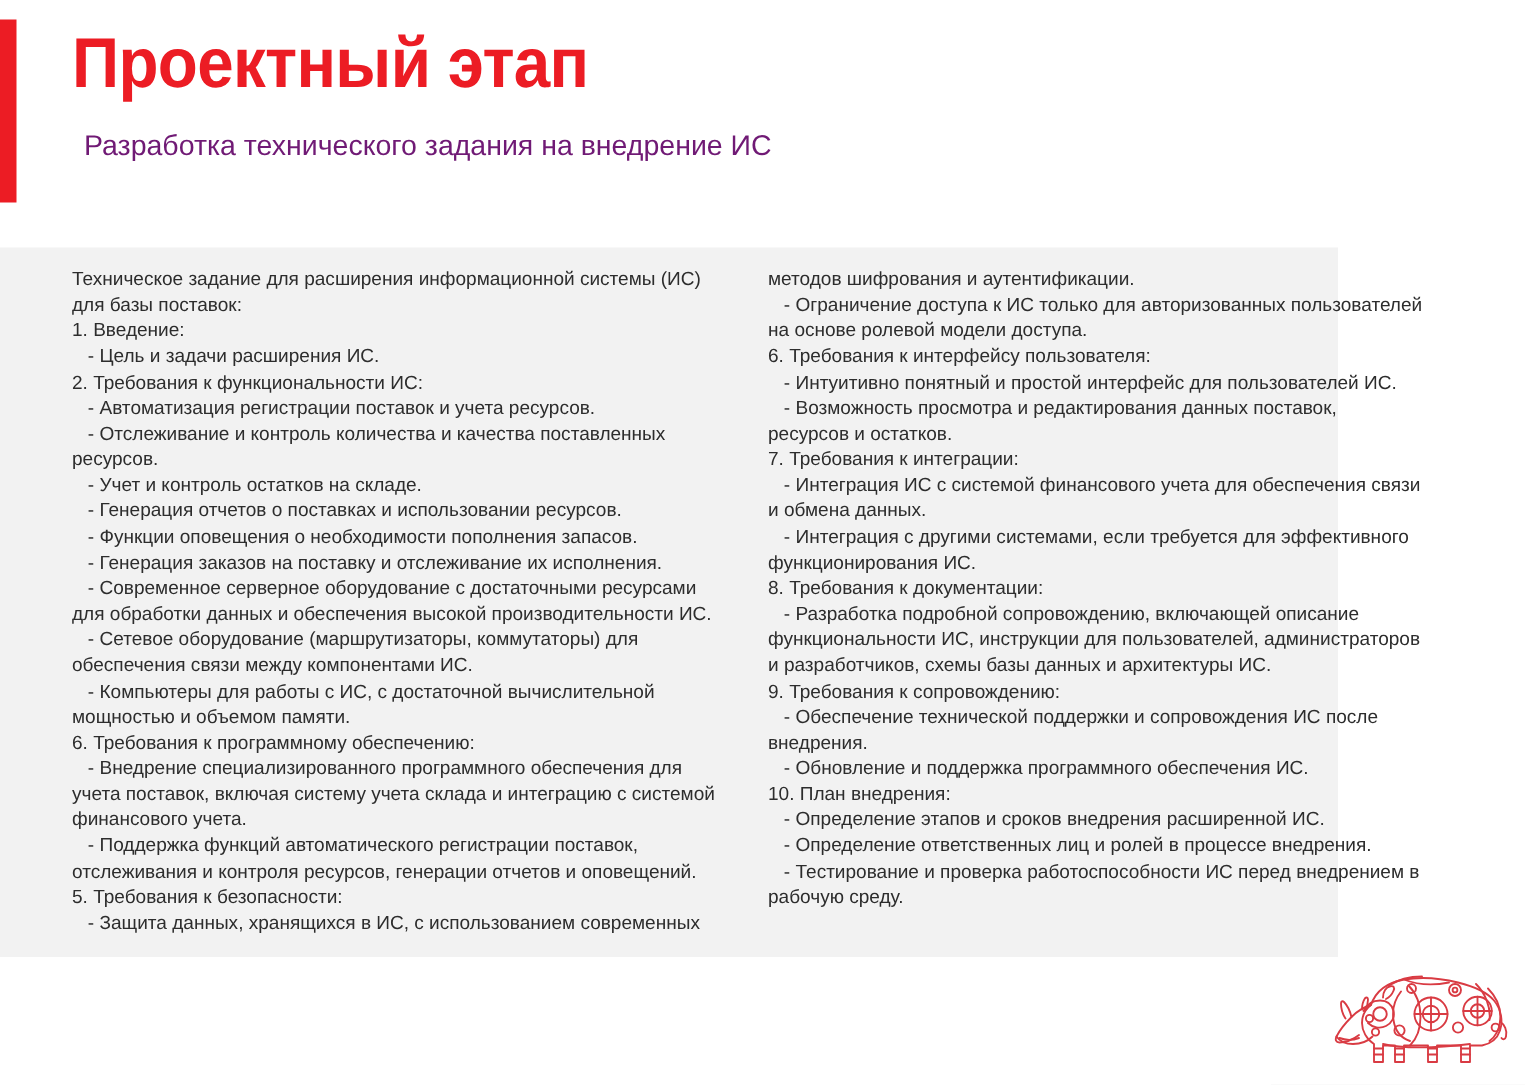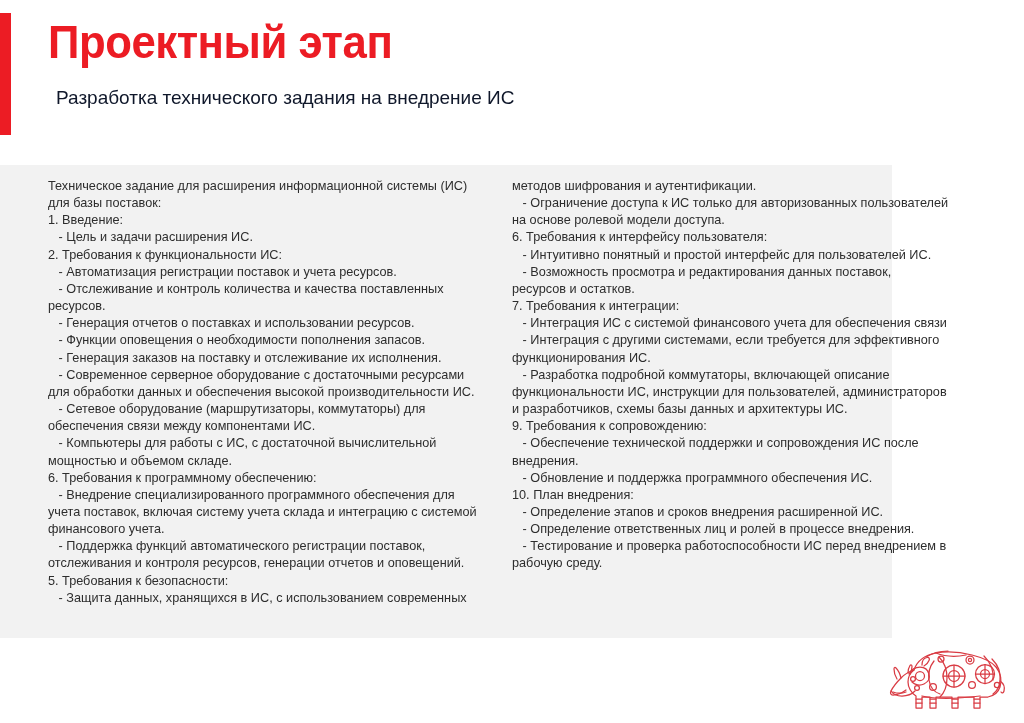--- a/index.html
+++ b/index.html
@@ -57,21 +57,21 @@
     white-space: nowrap;
   }
 
   .slide-subtitle {
     position: absolute;
     left: 56px;
     top: 85px;
     font-size: 19px;
     line-height: 25px;
     font-weight: 400;
-    color: #0f172a;
+    color: #701a75;
     white-space: nowrap;
   }
 
   
   .content-panel {
     position: absolute;
     left: 0;
     top: 165px;
     width: 892px;
     height: 473px;
@@ -143,51 +143,54 @@
     <div class="columns">
       <div class="col col-left">
           <div class="text-line">Техническое задание для расширения информационной системы (ИС)</div>
           <div class="text-line">для базы поставок:</div>
           <div class="text-line">1. Введение:</div>
           <div class="text-line">   - Цель и задачи расширения ИС.</div>
           <div class="text-line">2. Требования к функциональности ИС:</div>
           <div class="text-line">   - Автоматизация регистрации поставок и учета ресурсов.</div>
           <div class="text-line">   - Отслеживание и контроль количества и качества поставленных</div>
           <div class="text-line">ресурсов.</div>
+          <div class="text-line">   - Учет и контроль остатков на складе.</div>
           <div class="text-line">   - Генерация отчетов о поставках и использовании ресурсов.</div>
           <div class="text-line">   - Функции оповещения о необходимости пополнения запасов.</div>
           <div class="text-line">   - Генерация заказов на поставку и отслеживание их исполнения.</div>
           <div class="text-line">   - Современное серверное оборудование с достаточными ресурсами</div>
           <div class="text-line">для обработки данных и обеспечения высокой производительности ИС.</div>
           <div class="text-line">   - Сетевое оборудование (маршрутизаторы, коммутаторы) для</div>
           <div class="text-line">обеспечения связи между компонентами ИС.</div>
           <div class="text-line">   - Компьютеры для работы с ИС, с достаточной вычислительной</div>
-          <div class="text-line">мощностью и объемом складе.</div>
+          <div class="text-line">мощностью и объемом памяти.</div>
           <div class="text-line">6. Требования к программному обеспечению:</div>
           <div class="text-line">   - Внедрение специализированного программного обеспечения для</div>
           <div class="text-line">учета поставок, включая систему учета склада и интеграцию с системой</div>
           <div class="text-line">финансового учета.</div>
           <div class="text-line">   - Поддержка функций автоматического регистрации поставок,</div>
           <div class="text-line">отслеживания и контроля ресурсов, генерации отчетов и оповещений.</div>
           <div class="text-line">5. Требования к безопасности:</div>
           <div class="text-line">   - Защита данных, хранящихся в ИС, с использованием современных</div>
         </div>
       <div class="col col-right">
           <div class="text-line">методов шифрования и аутентификации.</div>
           <div class="text-line">   - Ограничение доступа к ИС только для авторизованных пользователей</div>
           <div class="text-line">на основе ролевой модели доступа.</div>
           <div class="text-line">6. Требования к интерфейсу пользователя:</div>
           <div class="text-line">   - Интуитивно понятный и простой интерфейс для пользователей ИС.</div>
           <div class="text-line">   - Возможность просмотра и редактирования данных поставок,</div>
           <div class="text-line">ресурсов и остатков.</div>
           <div class="text-line">7. Требования к интеграции:</div>
           <div class="text-line">   - Интеграция ИС с системой финансового учета для обеспечения связи</div>
+          <div class="text-line">и обмена данных.</div>
           <div class="text-line">   - Интеграция с другими системами, если требуется для эффективного</div>
           <div class="text-line">функционирования ИС.</div>
-          <div class="text-line">   - Разработка подробной коммутаторы, включающей описание</div>
+          <div class="text-line">8. Требования к документации:</div>
+          <div class="text-line">   - Разработка подробной сопровождению, включающей описание</div>
           <div class="text-line">функциональности ИС, инструкции для пользователей, администраторов</div>
           <div class="text-line">и разработчиков, схемы базы данных и архитектуры ИС.</div>
           <div class="text-line">9. Требования к сопровождению:</div>
           <div class="text-line">   - Обеспечение технической поддержки и сопровождения ИС после</div>
           <div class="text-line">внедрения.</div>
           <div class="text-line">   - Обновление и поддержка программного обеспечения ИС.</div>
           <div class="text-line">10. План внедрения:</div>
           <div class="text-line">   - Определение этапов и сроков внедрения расширенной ИС.</div>
           <div class="text-line">   - Определение ответственных лиц и ролей в процессе внедрения.</div>
           <div class="text-line">   - Тестирование и проверка работоспособности ИС перед внедрением в</div>

